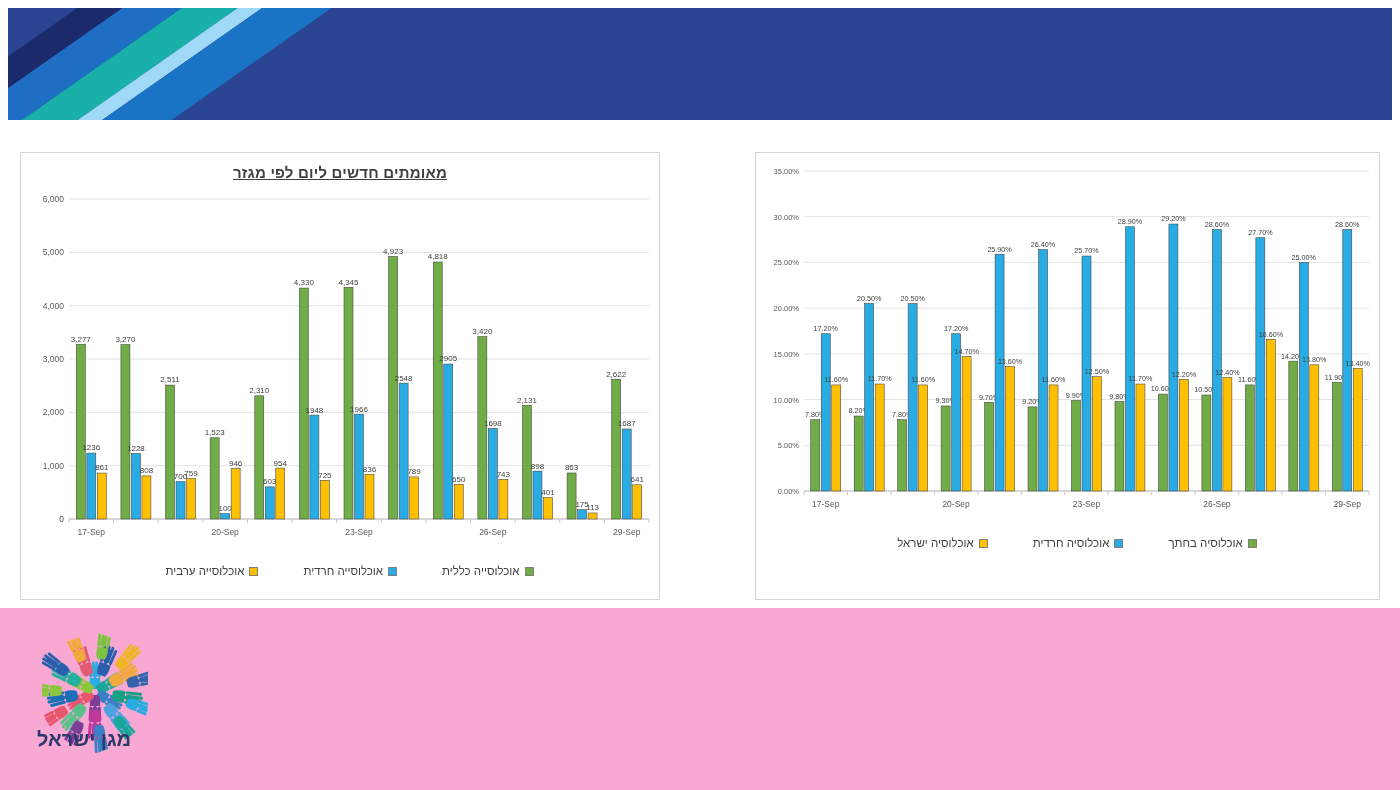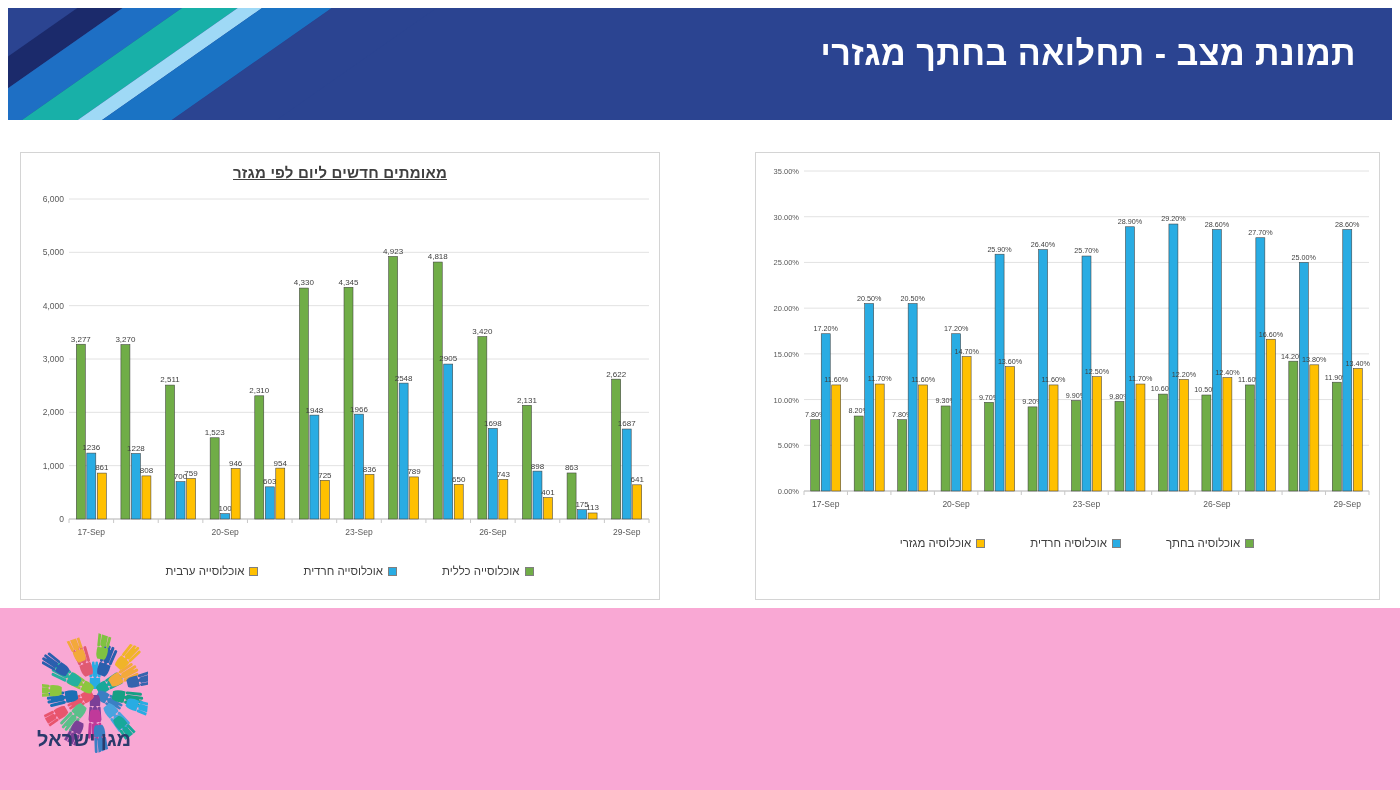--- a/index.html
+++ b/index.html
@@ -109,21 +109,20 @@
             <rect x="-420" y="60" width="1400" height="26" fill="#1b2a6b"></rect>
             <rect x="-420" y="86" width="1400" height="34" fill="#1e6fc4"></rect>
             <rect x="-420" y="120" width="1400" height="32" fill="#18b0a8"></rect>
             <rect x="-420" y="152" width="1400" height="14" fill="#9fd9f6"></rect>
             <rect x="-420" y="166" width="1400" height="40" fill="#1a73c4"></rect>
             <rect x="-420" y="206" width="1400" height="60" fill="#2b4491"></rect>
           </g>
         </g>
       </svg>
     </div>
-    <div class="header-title">תמונת מצב - תחלואה בחתך מגזרי</div>
   </div>
 
   <div class="panel" id="panel-left">
     <div class="chart-title">מאומתים חדשים ליום לפי מגזר</div>
     <div class="plot-wrap">
       <svg id="svg-left" width="638" height="378" viewBox="0 0 638 378">
           <line x1="48" y1="338" x2="628" y2="338" stroke="#b0b0b0" stroke-width="1"></line>
           <text x="43" y="341" text-anchor="end" class="tick-txt">0</text>
           <line x1="48" y1="284.6666666666667" x2="628" y2="284.6666666666667" stroke="#e2e2e2" stroke-width="1"></line>
           <text x="43" y="287.6666666666667" text-anchor="end" class="tick-txt">1,000</text>
@@ -374,21 +373,21 @@
       <div class="li">
         <span class="swatch" style="background:#70ad47"></span>
         <span>אוכלוסיה בחתך</span>
       </div>
       <div class="li">
         <span class="swatch" style="background:#29ace3"></span>
         <span>אוכלוסיה חרדית</span>
       </div>
       <div class="li">
         <span class="swatch" style="background:#ffc000"></span>
-        <span>אוכלוסיה מגזרי</span>
+        <span>אוכלוסיה ישראל</span>
       </div>
     </div>
   </div>
 
   <div class="footer">
 
     <div class="logo-box">
       <svg width="130" height="150" viewBox="0 0 130 150">
         <g id="hands">
             <defs>

